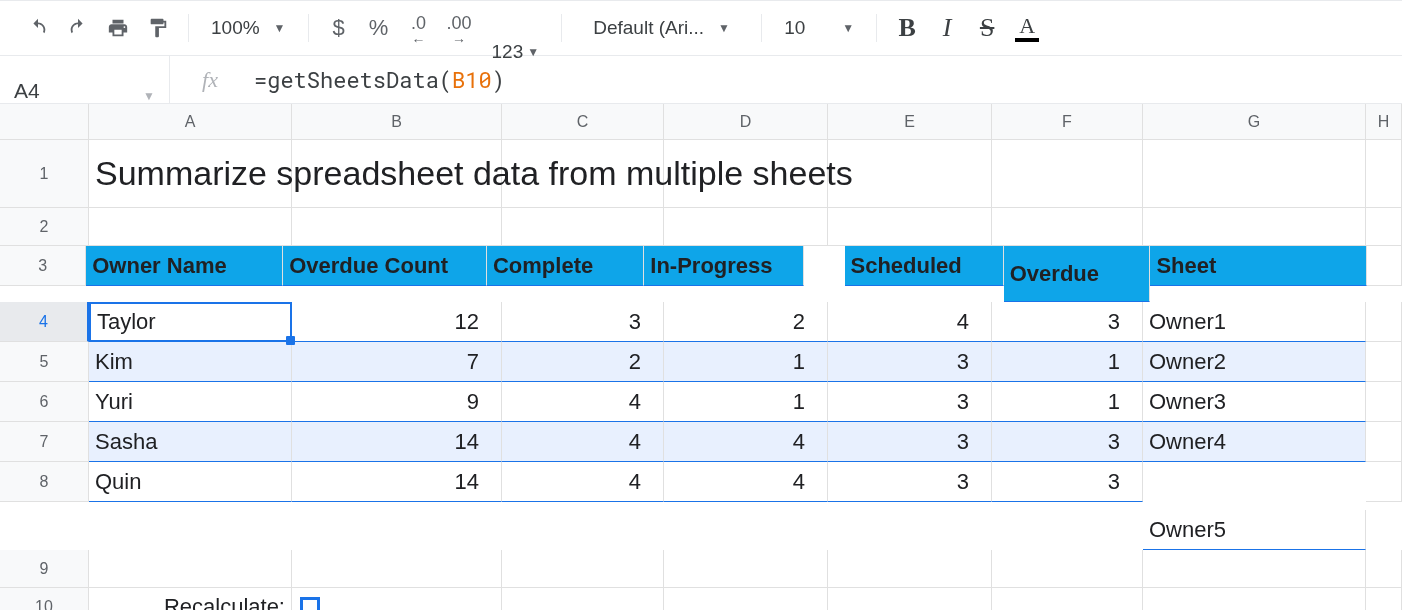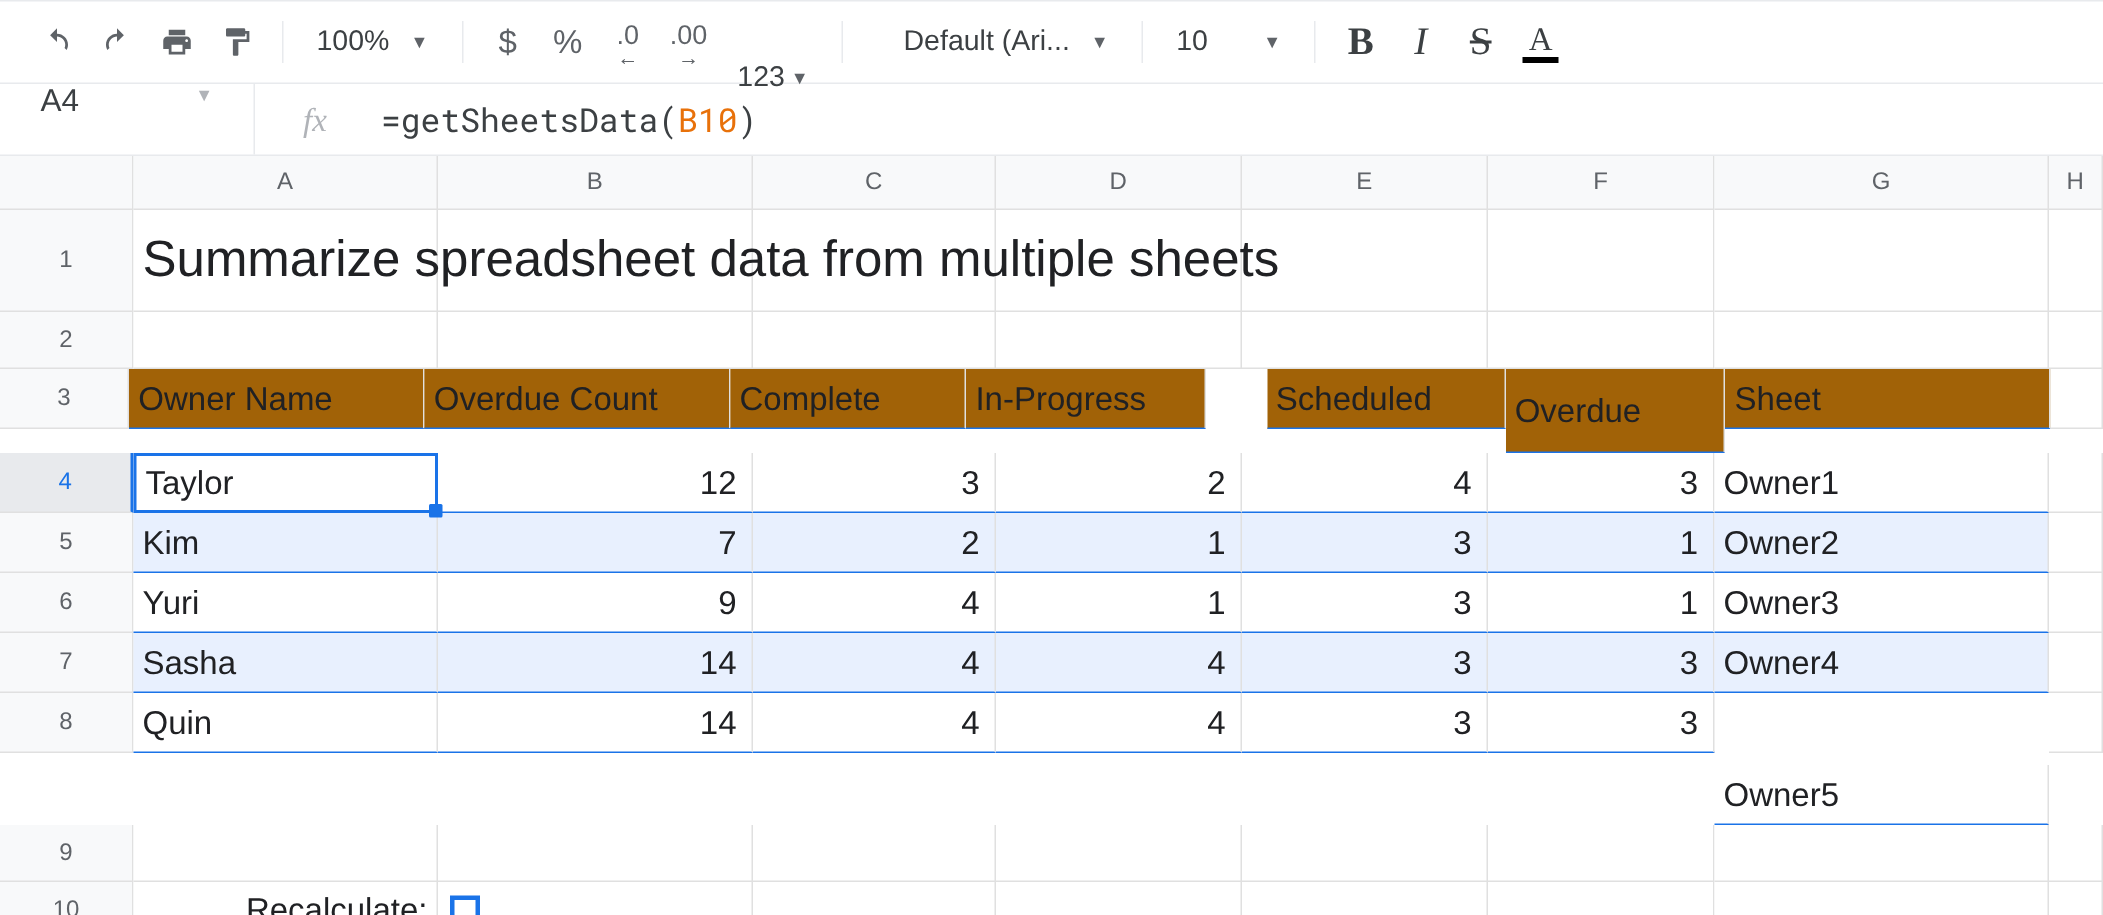--- a/index.html
+++ b/index.html
@@ -60,23 +60,23 @@
     .formula-bar {
       height: 48px;
       border-bottom: 1px solid #e8eaed;
       display: flex;
       align-items: center;
     }
     .name-box {
       width: 170px;
       height: 100%;
       display: flex;
-      align-items: flex-start;
+      align-items: flex-end;
       justify-content: space-between;
-      padding: 0 27px;
+      padding: 0 14px;
       font-size: 21px;
       color: #3c4043;
       border-right: 1px solid #e8eaed;
     }
     .fx {
       width: 80px;
       display: flex;
       align-items: center;
       justify-content: center;
       font-style: italic;
@@ -122,24 +122,24 @@
       display: flex; align-items: center;
       padding: 0 6px;
       font-size: 22px;
       color: #202124;
       background: #fff;
       overflow: visible;
       white-space: nowrap;
       position: relative;
     }
     .title-cell { font-size: 34px; font-weight: 400; z-index: 1; }
-    .hdr { background: #a16207; font-weight: normal; border-bottom: 1px solid #1a73e8; }
+    .hdr { background: #0ea5e9; font-weight: bold; border-bottom: 1px solid #1a73e8; }
     .tbl .cell { border-bottom: 1px solid #1a73e8; }
     .band { background: #e8f0fe; }
-    .num { justify-content: flex-end; padding-right: 10px; }
+    .num { justify-content: flex-end; padding-right: 22px; }
     .sel-cell {
       border: 2px solid #1a73e8 !important;
       z-index: 5;
       background: #fff !important;
     }
     .sel-handle {
       position: absolute; right: -5px; bottom: -5px;
       width: 9px; height: 9px; background: #1a73e8;
       border-radius: 1px;
       z-index: 6;
@@ -188,21 +188,21 @@
   </div>
   <div class="tb-btn" style="flex-direction:column;gap:0;">
     <span style="font-size:18px;">.00</span>
     <span style="font-size:14px;line-height:0.6;">→</span>
   </div>
   <div class="tb-dd" style="gap:4px;margin-top:48px;">
     <span>123</span>
     <span class="caret">▼</span>
   </div>
   <div class="tb-sep"></div>
-  <div class="tb-dd" style="width:175px;justify-content:flex-end;">
+  <div class="tb-dd" style="width:175px;justify-content:center;">
     <span>Default (Ari...</span>
     <span class="caret">▼</span>
   </div>
   <div class="tb-sep"></div>
   <div class="tb-dd" style="width:90px;justify-content:space-between;">
     <span>10</span>
     <span class="caret">▼</span>
   </div>
   <div class="tb-sep"></div>
   <div class="tb-btn bold">B</div>

